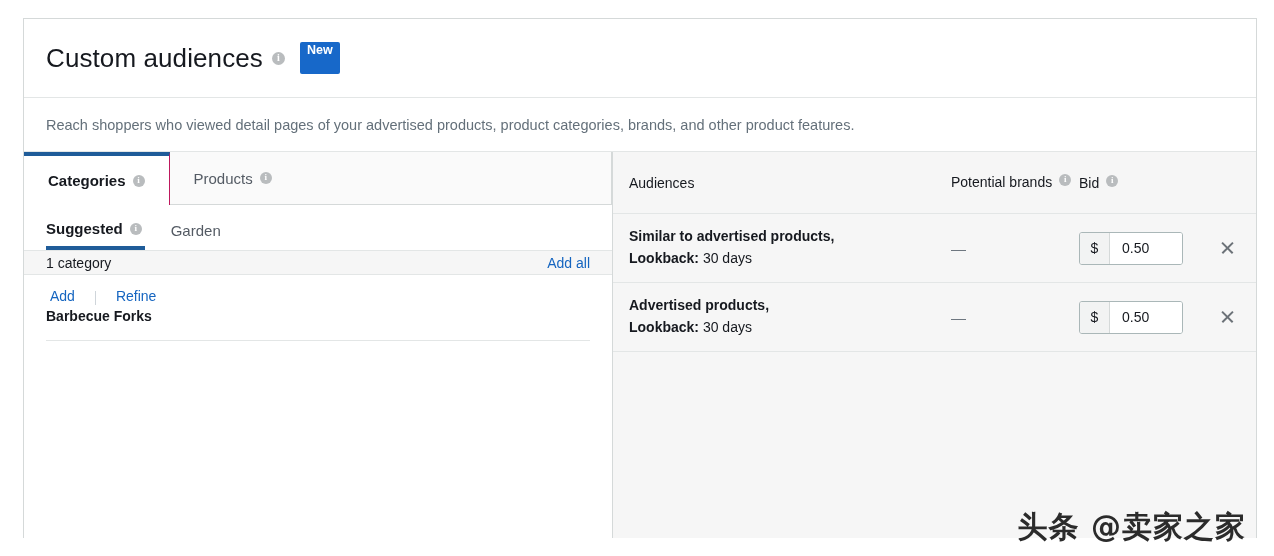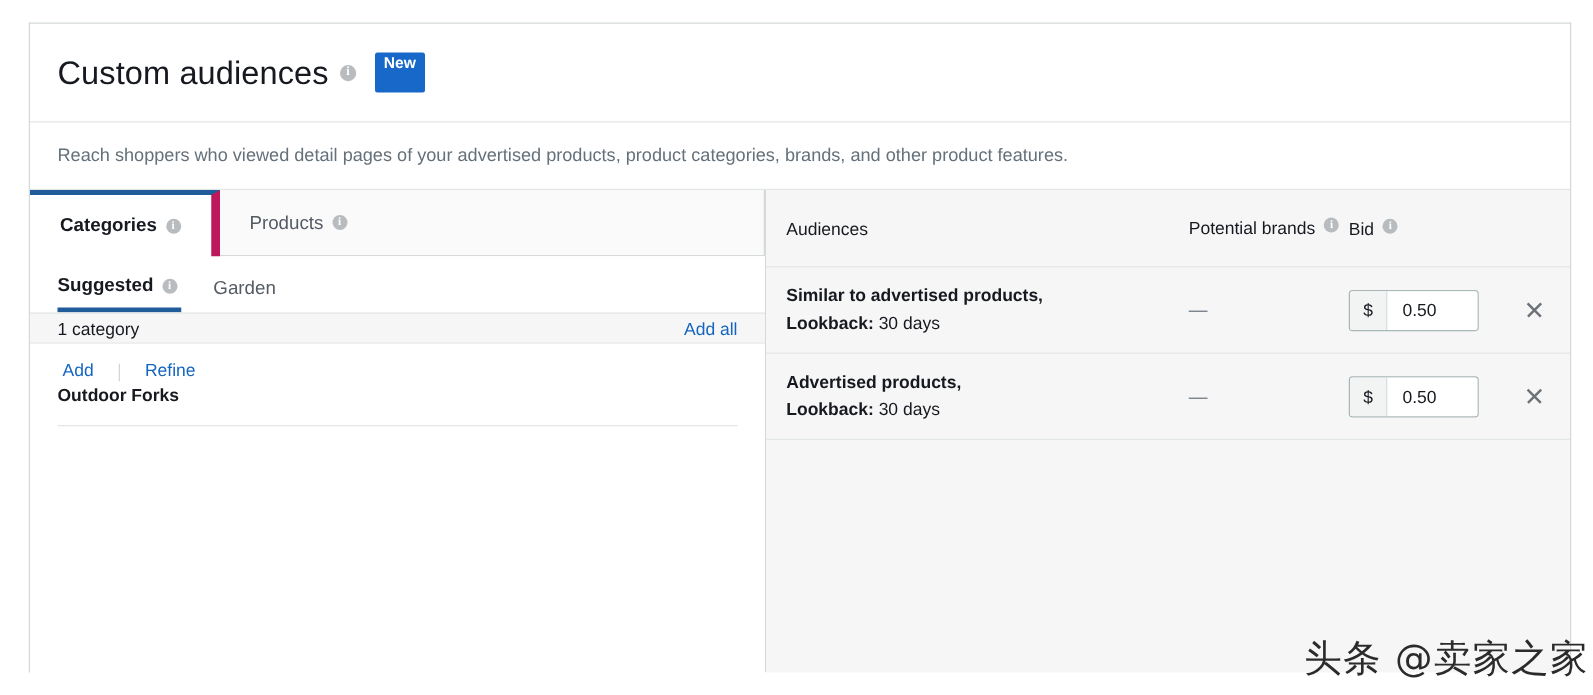--- a/index.html
+++ b/index.html
@@ -132,21 +132,21 @@
     font-size: 15px;
     box-sizing: border-box;
     cursor: pointer;
     white-space: nowrap;
   }
   .tab.active {
     font-weight: 700;
     color: #16191f;
     border-top: 4px solid #1f5c99;
     background: #ffffff;
-    border-right: 7px solid #be185d;
+    border-right: 1px solid #be185d;
     position: relative;
     z-index: 2;
   }
   .tab.inactive {
     color: #545b64;
     background: #fafafa;
     border-bottom: 1px solid #d5d9d9;
     border-right: 1px solid #d5d9d9;
     flex: 1;
   }
@@ -341,24 +341,24 @@
     background: #6c7278;
   }
   .x-btn::before { transform: rotate(45deg); }
   .x-btn::after  { transform: rotate(-45deg); }
 
   .aud-rest { flex: 1; background: #f6f6f6; }
 
   
   .watermark {
     position: absolute;
-    right: 3px;
+    right: 28px;
     bottom: 8px;
     font-size: 30px;
-    font-weight: 400;
+    font-weight: 700;
     color: #2b2b2b;
     font-family: "DejaVu Sans", sans-serif;
     letter-spacing: 1px;
     white-space: nowrap;
   }
 </style>
 </head>
 <body>
 
 <div class="card">
@@ -403,21 +403,21 @@
 
       <div class="cat-list">
         <div class="cat-row">
           <div class="cat-path-line">
             <span class="cat-actions">
               <span class="link">Add</span>
               <span class="vbar"></span>
               <span class="link">Refine</span>
             </span>
           </div>
-          <div class="cat-name">Outdoor Forks</div>
+          <div class="cat-name">Barbecue Forks</div>
         </div>
       </div>
     </div>
 
     <div class="right-pane">
 
 
       <div class="aud-colhead">
         <div class="col-aud">Audiences</div>
         <div class="col-reach">

